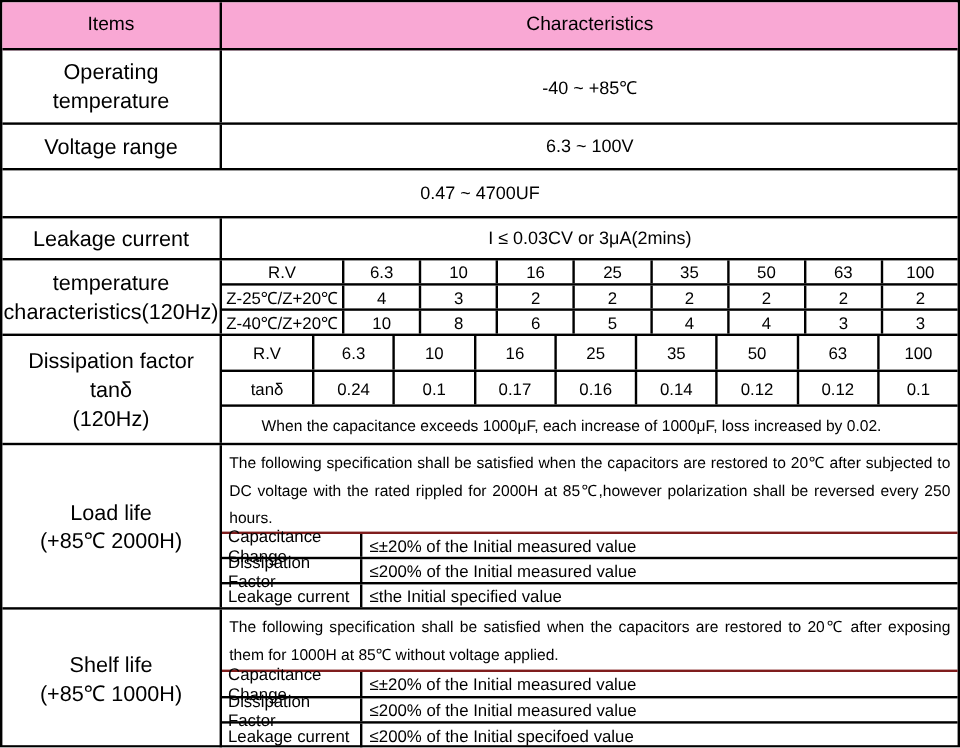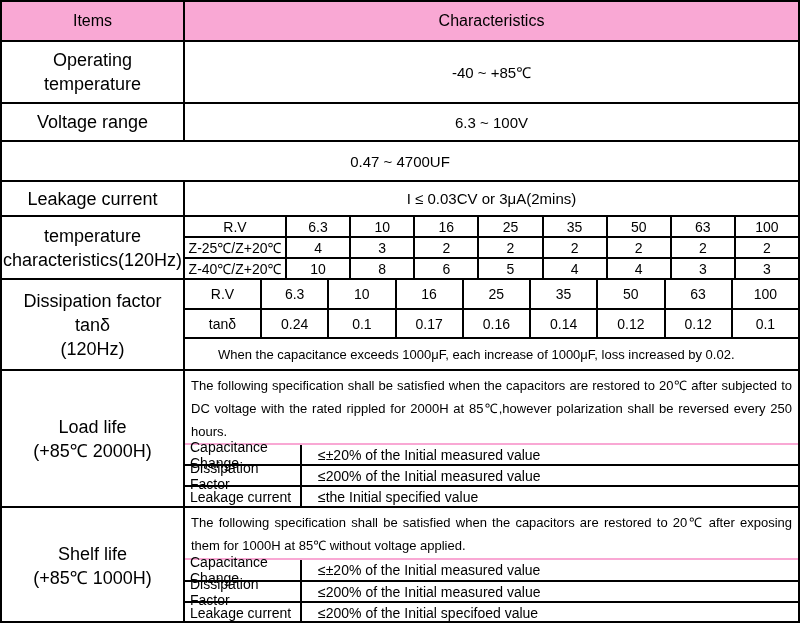--- a/index.html
+++ b/index.html
@@ -44,31 +44,31 @@
     display: flex; align-items: center; justify-content: center;
     font-size: 14px; flex: 0 0 auto;
   }
   .w100 { width: 100px; }
   .w75  { width: 75px; }
   .w141 { width: 115px; justify-content: flex-start; padding-left: 5px; }
   .v {
     flex: 1 1 0; display: flex; align-items: center; justify-content: center;
     font-size: 14px; border-left: 2px solid #000; min-width: 0;
   }
-  .v.left { justify-content: flex-start; padding-left: 16px; }
+  .v.left { justify-content: flex-start; padding-left: 6px; }
   .note-row {
     display: flex; align-items: center;
     font-size: 13px; padding: 0 5px;
     flex: 0 0 30px;
     margin-left: 28px;
   }
   .desc {
     font-size: 13px; line-height: 23px;
     padding: 3px 6px 0 6px;
-    border-bottom: 2px solid #f9a8d4;
+    border-bottom: 2px solid #7f1d1d;
     text-align: justify;
     overflow: hidden;
   }
   
   .h-header { flex-basis: 40px; }
   .h-optemp { flex-basis: 62px; }
   .h-volt   { flex-basis: 38px; }
   .h-cap    { flex-basis: 40px; }
   .h-leak   { flex-basis: 35px; }
   .h-temp   { flex-basis: 63px; }

